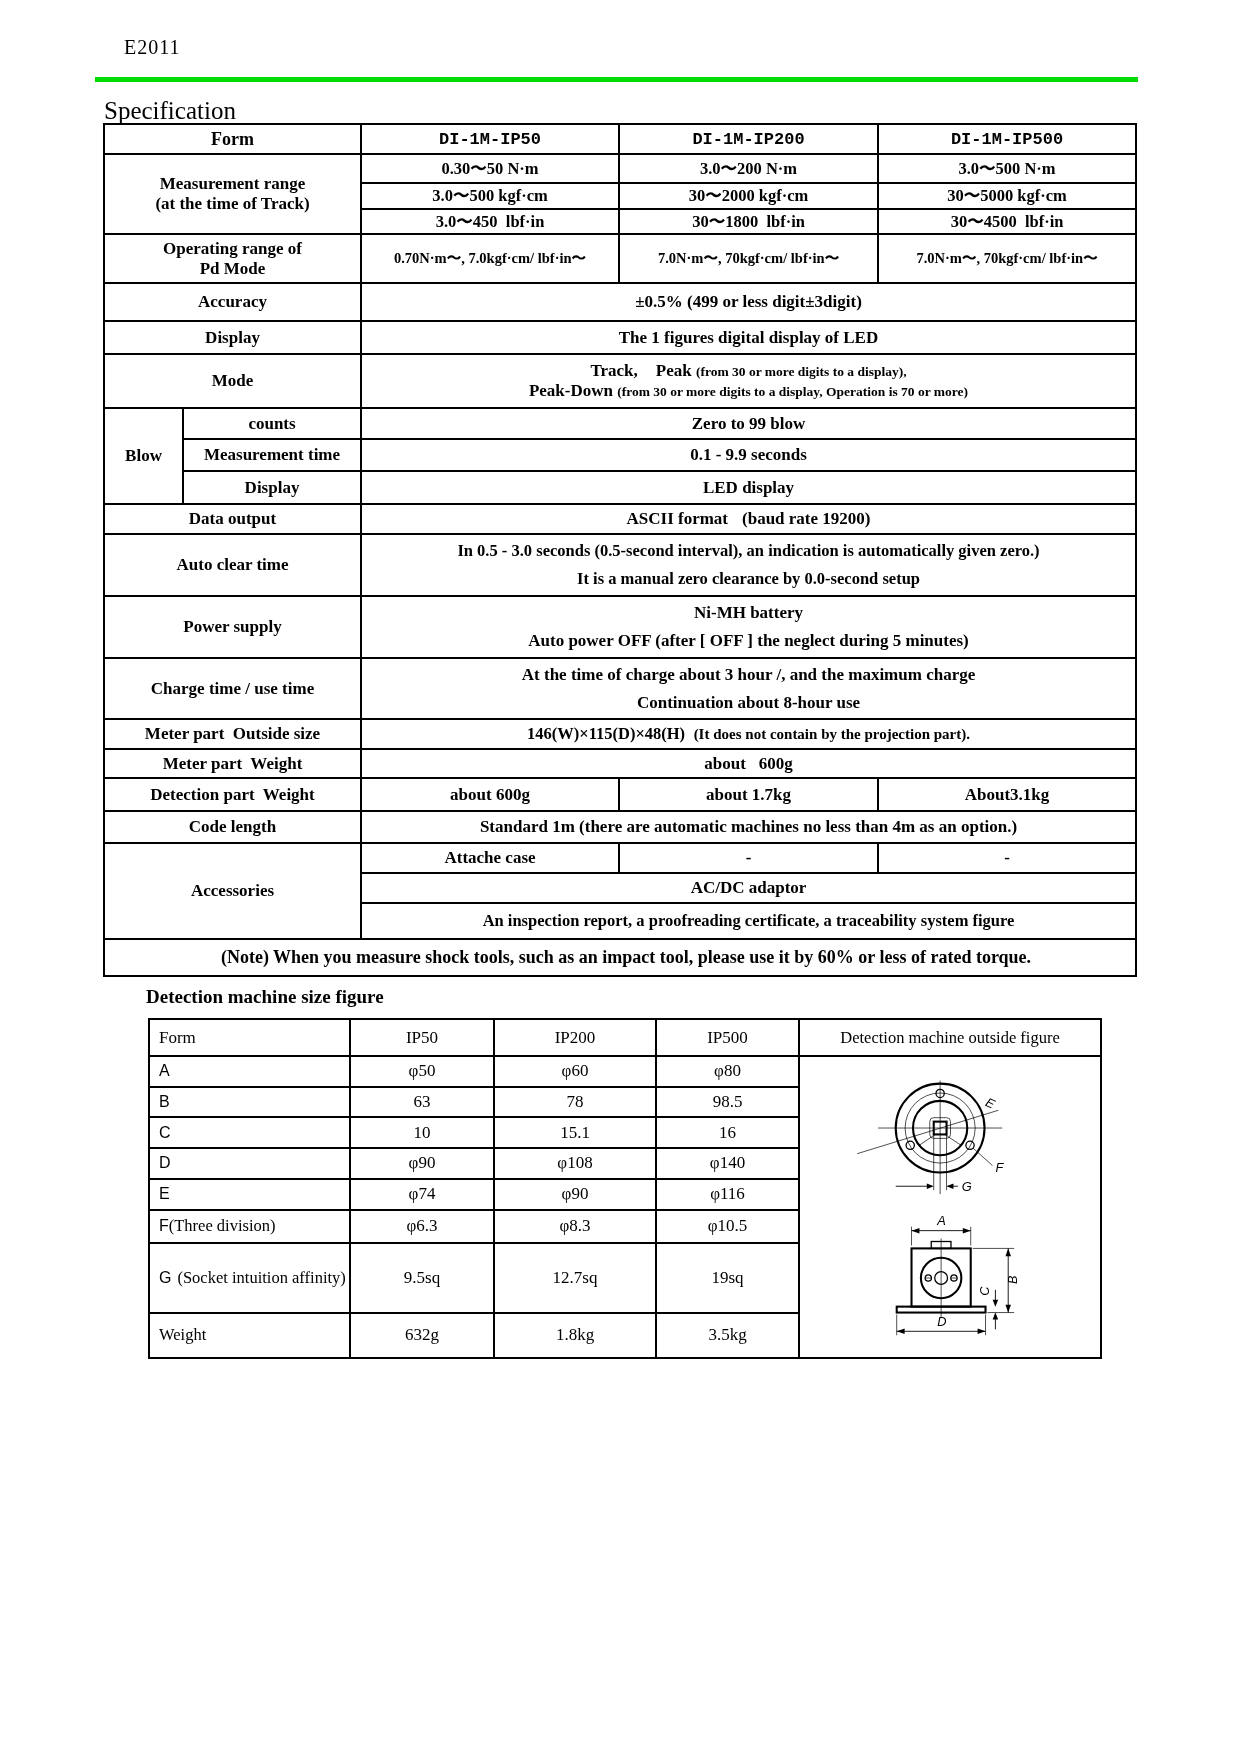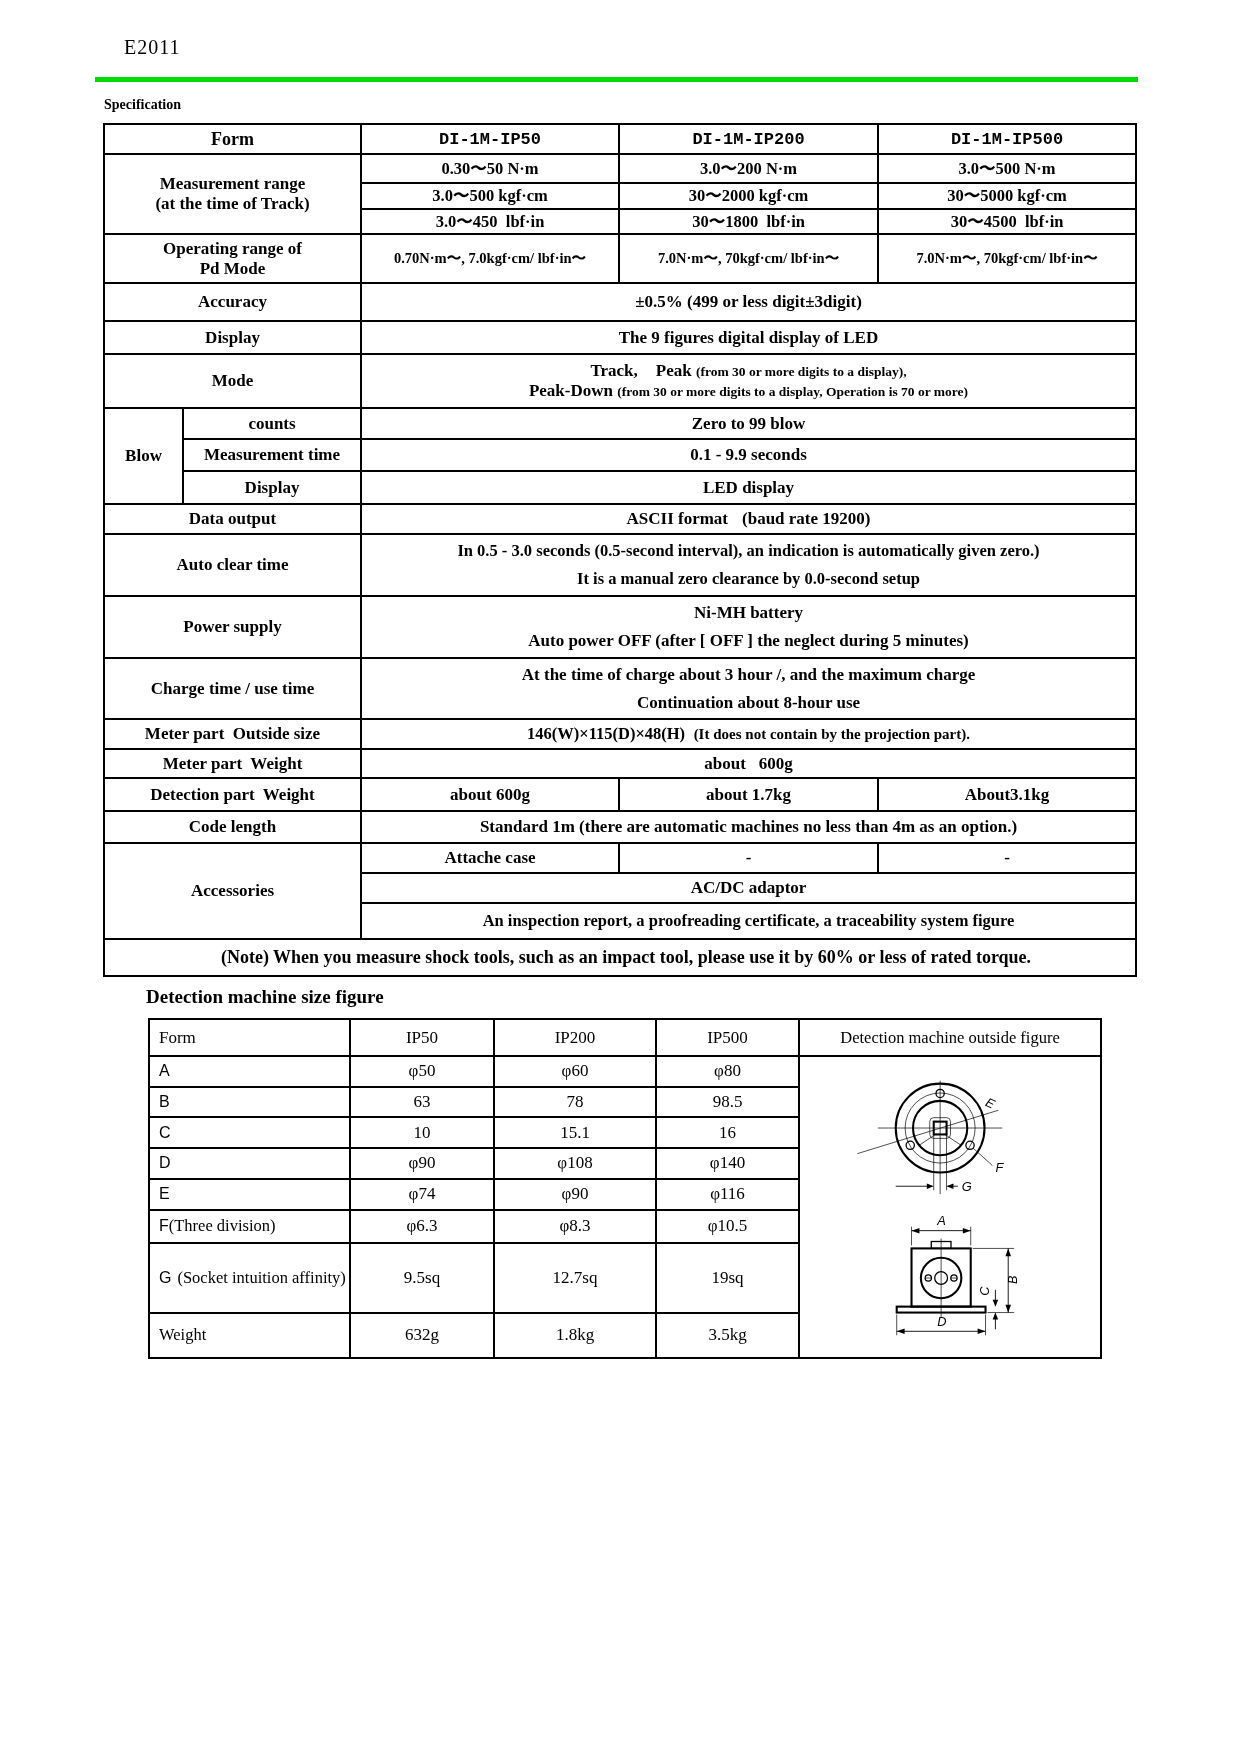--- a/index.html
+++ b/index.html
@@ -5,21 +5,21 @@
   html,body{margin:0;padding:0;background:#fff;}
   .page{position:relative;width:1240px;height:1661px;background:#ffffff;
         font-family:"Liberation Serif",serif;color:#000;overflow:hidden;}
 
   .doc-code{position:absolute;left:124px;top:36px;font-size:20px;letter-spacing:1px;}
   .logo{position:absolute;left:966px;top:22px;font-size:47px;font-weight:bold;font-style:italic;
         letter-spacing:2px;font-family:"Liberation Serif",serif;}
   .logo .reg{font-size:14px;font-style:normal;letter-spacing:0;vertical-align:baseline;}
   .green-rule{position:absolute;left:95px;top:77px;width:1043px;height:5px;}
 
-  .sec1-title{position:absolute;left:104px;top:97px;font-size:14px;font-weight:bold;text-align:right;}
+  .sec1-title{position:absolute;left:104px;top:97px;font-size:25px;font-weight:normal;text-align:right;}
   .sec2-title{position:absolute;left:146px;top:986px;font-size:19px;font-weight:bold;}
 
   table{border-collapse:collapse;table-layout:fixed;padding-left:8px;}
   td{border:2px solid #000;text-align:center;vertical-align:middle;padding:0;overflow:hidden;}
 
   table.spec{position:absolute;left:103px;top:123px;width:1032px;font-weight:bold;font-size:17px;}
   table.spec td.lbl{font-size:17px;}
   .hdr{font-size:18px;}
   .model{font-size:17px;font-family:Liberation Mono, monospace;}
   .meas{font-size:16.5px;}
@@ -102,21 +102,21 @@
       <td class="oper">7.0N·m〜, 70kgf·cm/ lbf·in〜</td>
     </tr>
 
     <tr style="height:38px">
       <td colspan="2" class="lbl">Accuracy</td>
       <td colspan="3">±0.5% (499 or less digit±3digit)</td>
     </tr>
 
     <tr style="height:33px">
       <td colspan="2" class="lbl">Display</td>
-      <td colspan="3">The 9 figures digital display of LED</td>
+      <td colspan="3">The 1 figures digital display of LED</td>
     </tr>
 
     <tr style="height:54px">
       <td colspan="2" class="lbl">Mode</td>
       <td colspan="3">
         <div><span>Track,</span><span class="gapL">Peak</span> <span class="sm">(from 30 or more digits to a display),</span></div>
         <div><span>Peak-Down</span> <span class="sm">(from 30 or more digits to a display, Operation is 70 or more)</span></div>
       </td>
     </tr>
 

